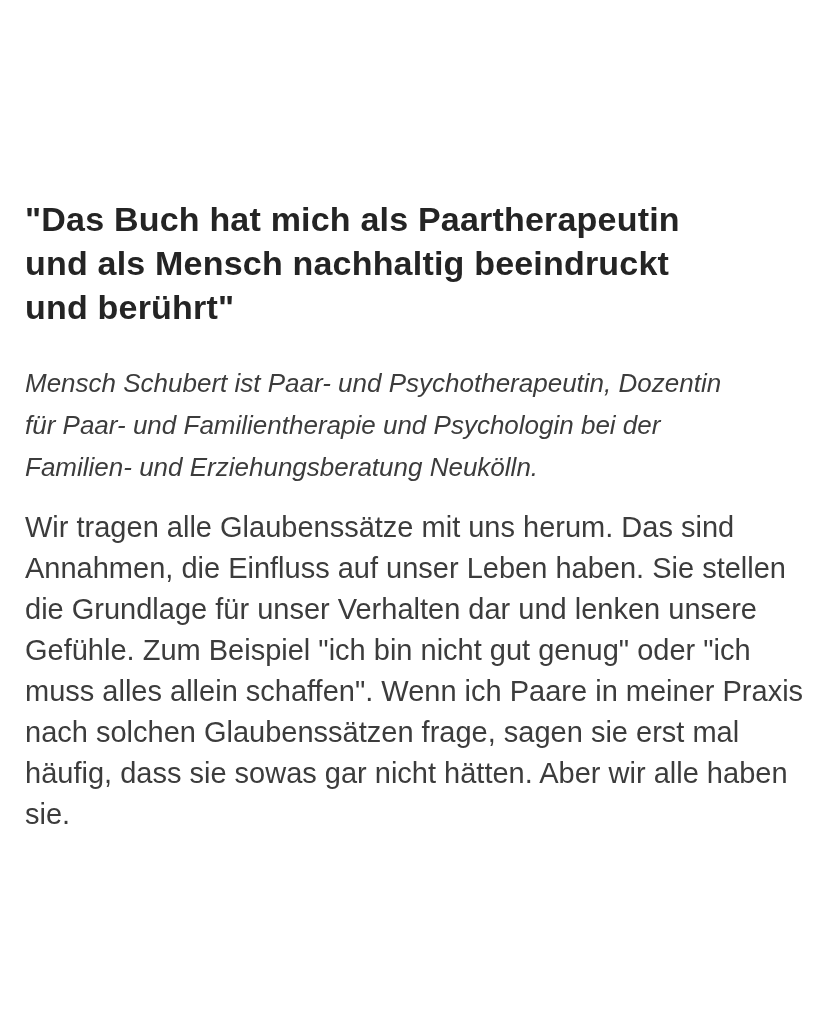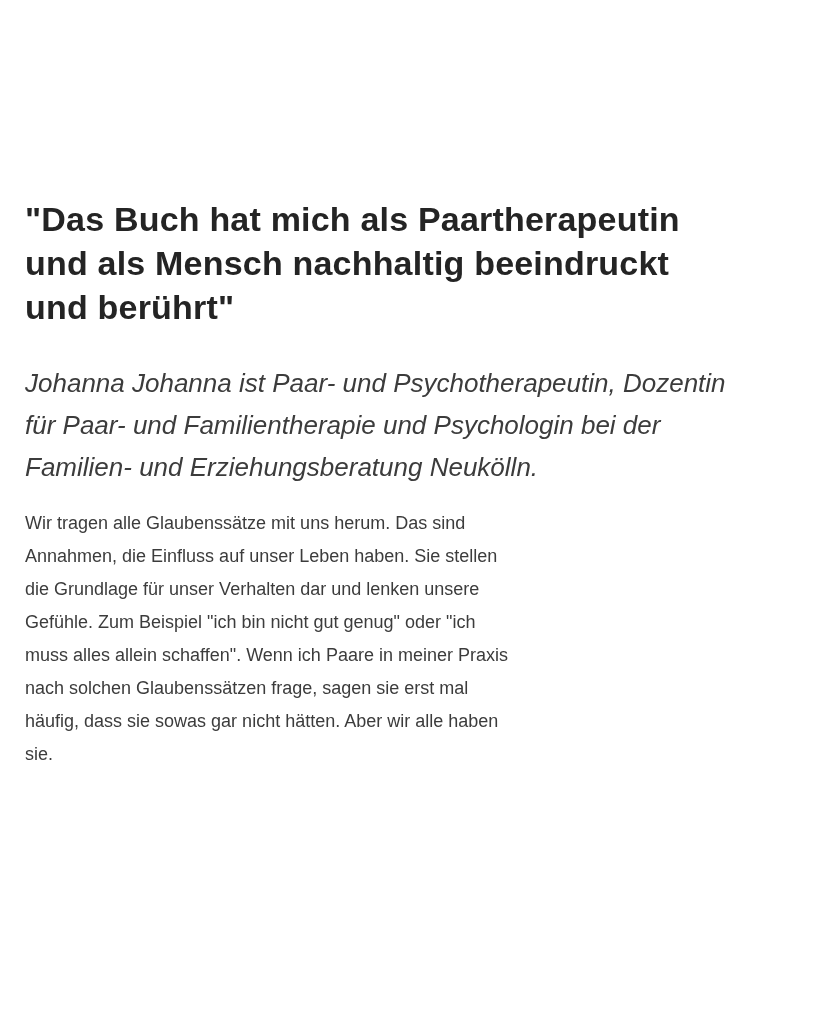--- a/index.html
+++ b/index.html
@@ -33,35 +33,35 @@
     margin: 33px 0 0 0;
     font-size: 26px;
     line-height: 42px;
     font-style: italic;
     font-weight: 400;
     color: #3c3c3c;
     white-space: pre-line;
   }
   .body-text {
     margin: 19px 0 0 0;
-    font-size: 18px;
-    line-height: 33px;
+    font-size: 29px;
+    line-height: 41px;
     font-weight: 400;
     color: #3c3c3c;
     white-space: pre-line;
   }
 </style>
 </head>
 <body>
 
 <main class="page">
   <h1 class="headline">"Das Buch hat mich als Paartherapeutin
 und als Mensch nachhaltig beeindruckt
 und berührt"</h1>
-  <p class="byline">Johanna Johanna ist Paar- und Psychotherapeutin, Dozentin
+  <p class="byline">Mensch Schubert ist Paar- und Psychotherapeutin, Dozentin
 für Paar- und Familientherapie und Psychologin bei der
 Familien- und Erziehungsberatung Neukölln.</p>
   <p class="body-text">Wir tragen alle Glaubenssätze mit uns herum. Das sind
 Annahmen, die Einfluss auf unser Leben haben. Sie stellen
 die Grundlage für unser Verhalten dar und lenken unsere
 Gefühle. Zum Beispiel "ich bin nicht gut genug" oder "ich
 muss alles allein schaffen". Wenn ich Paare in meiner Praxis
 nach solchen Glaubenssätzen frage, sagen sie erst mal
 häufig, dass sie sowas gar nicht hätten. Aber wir alle haben
 sie.</p>

